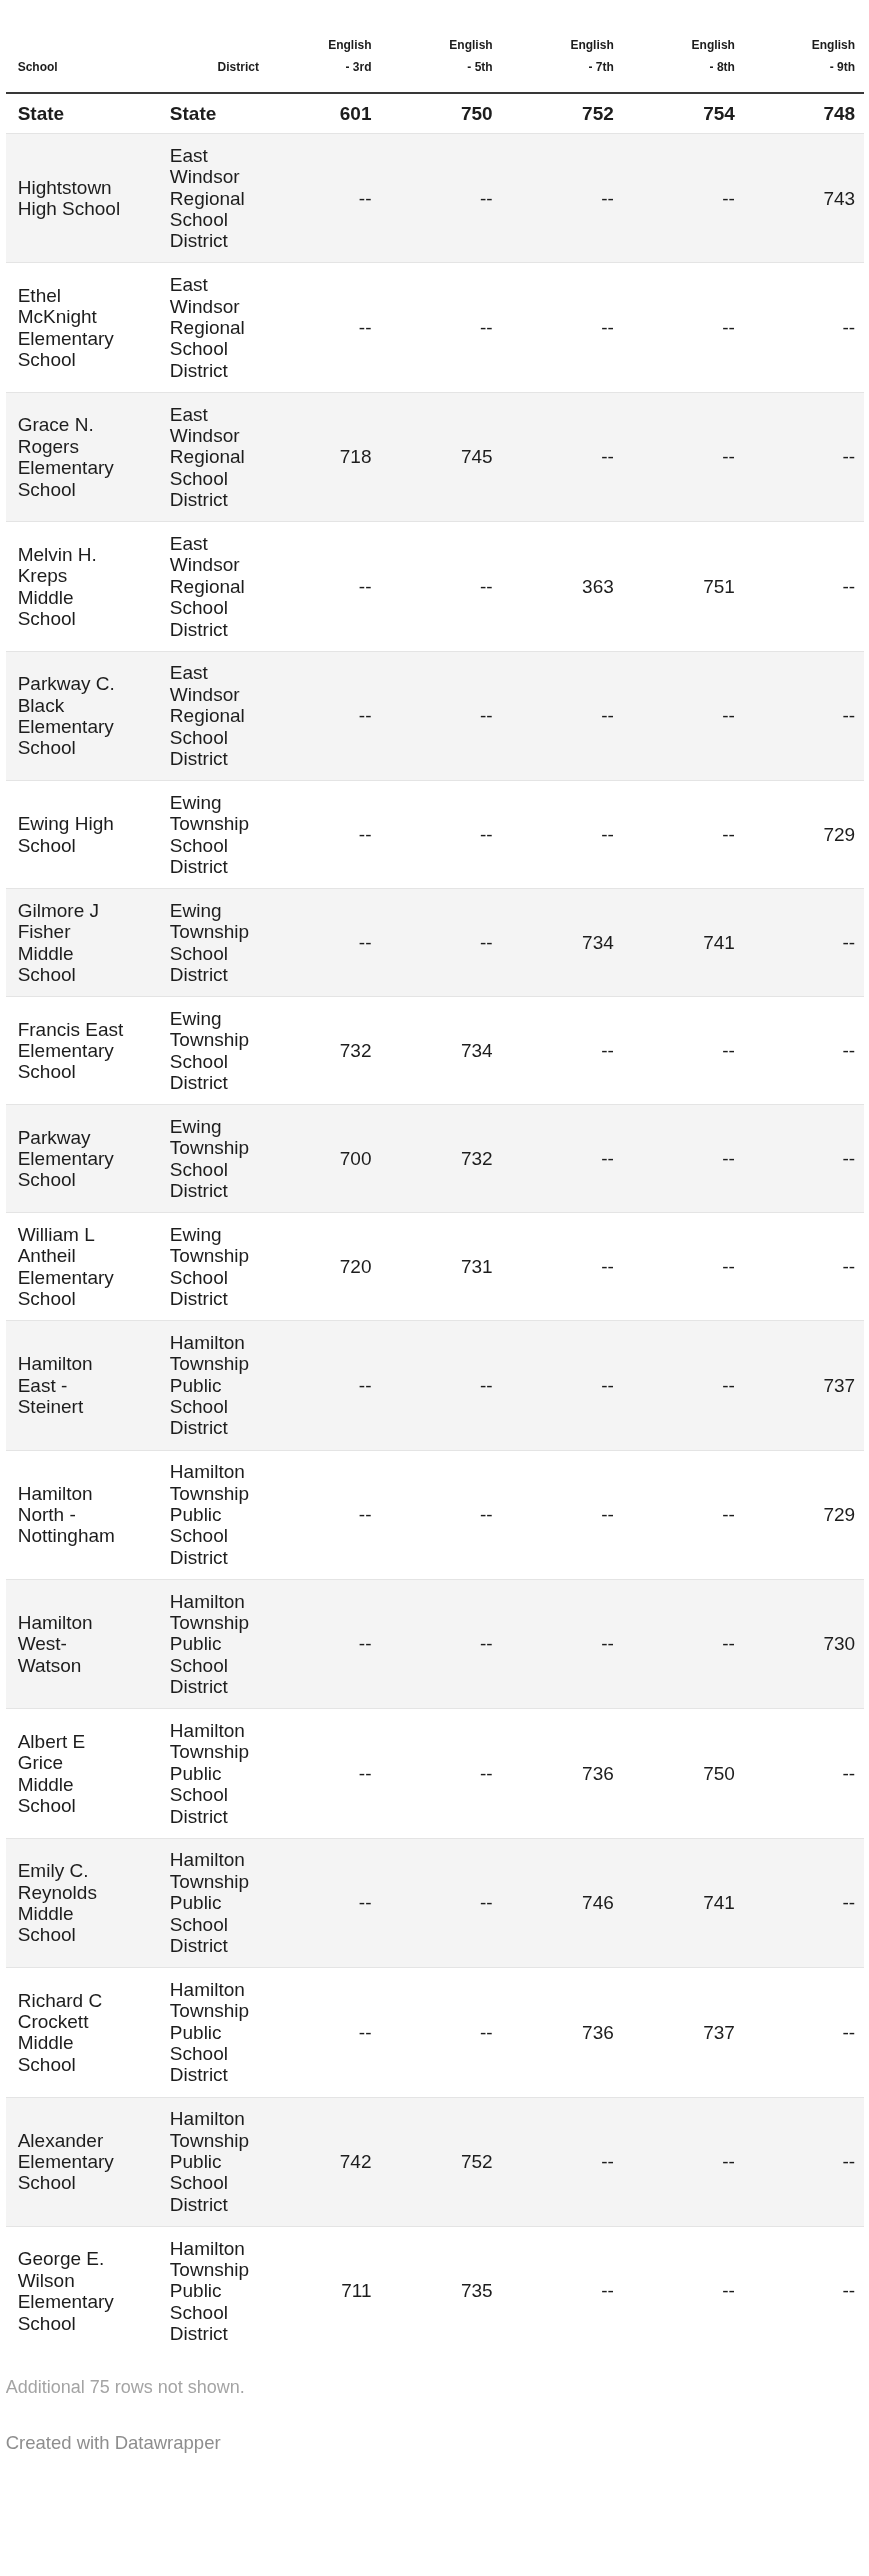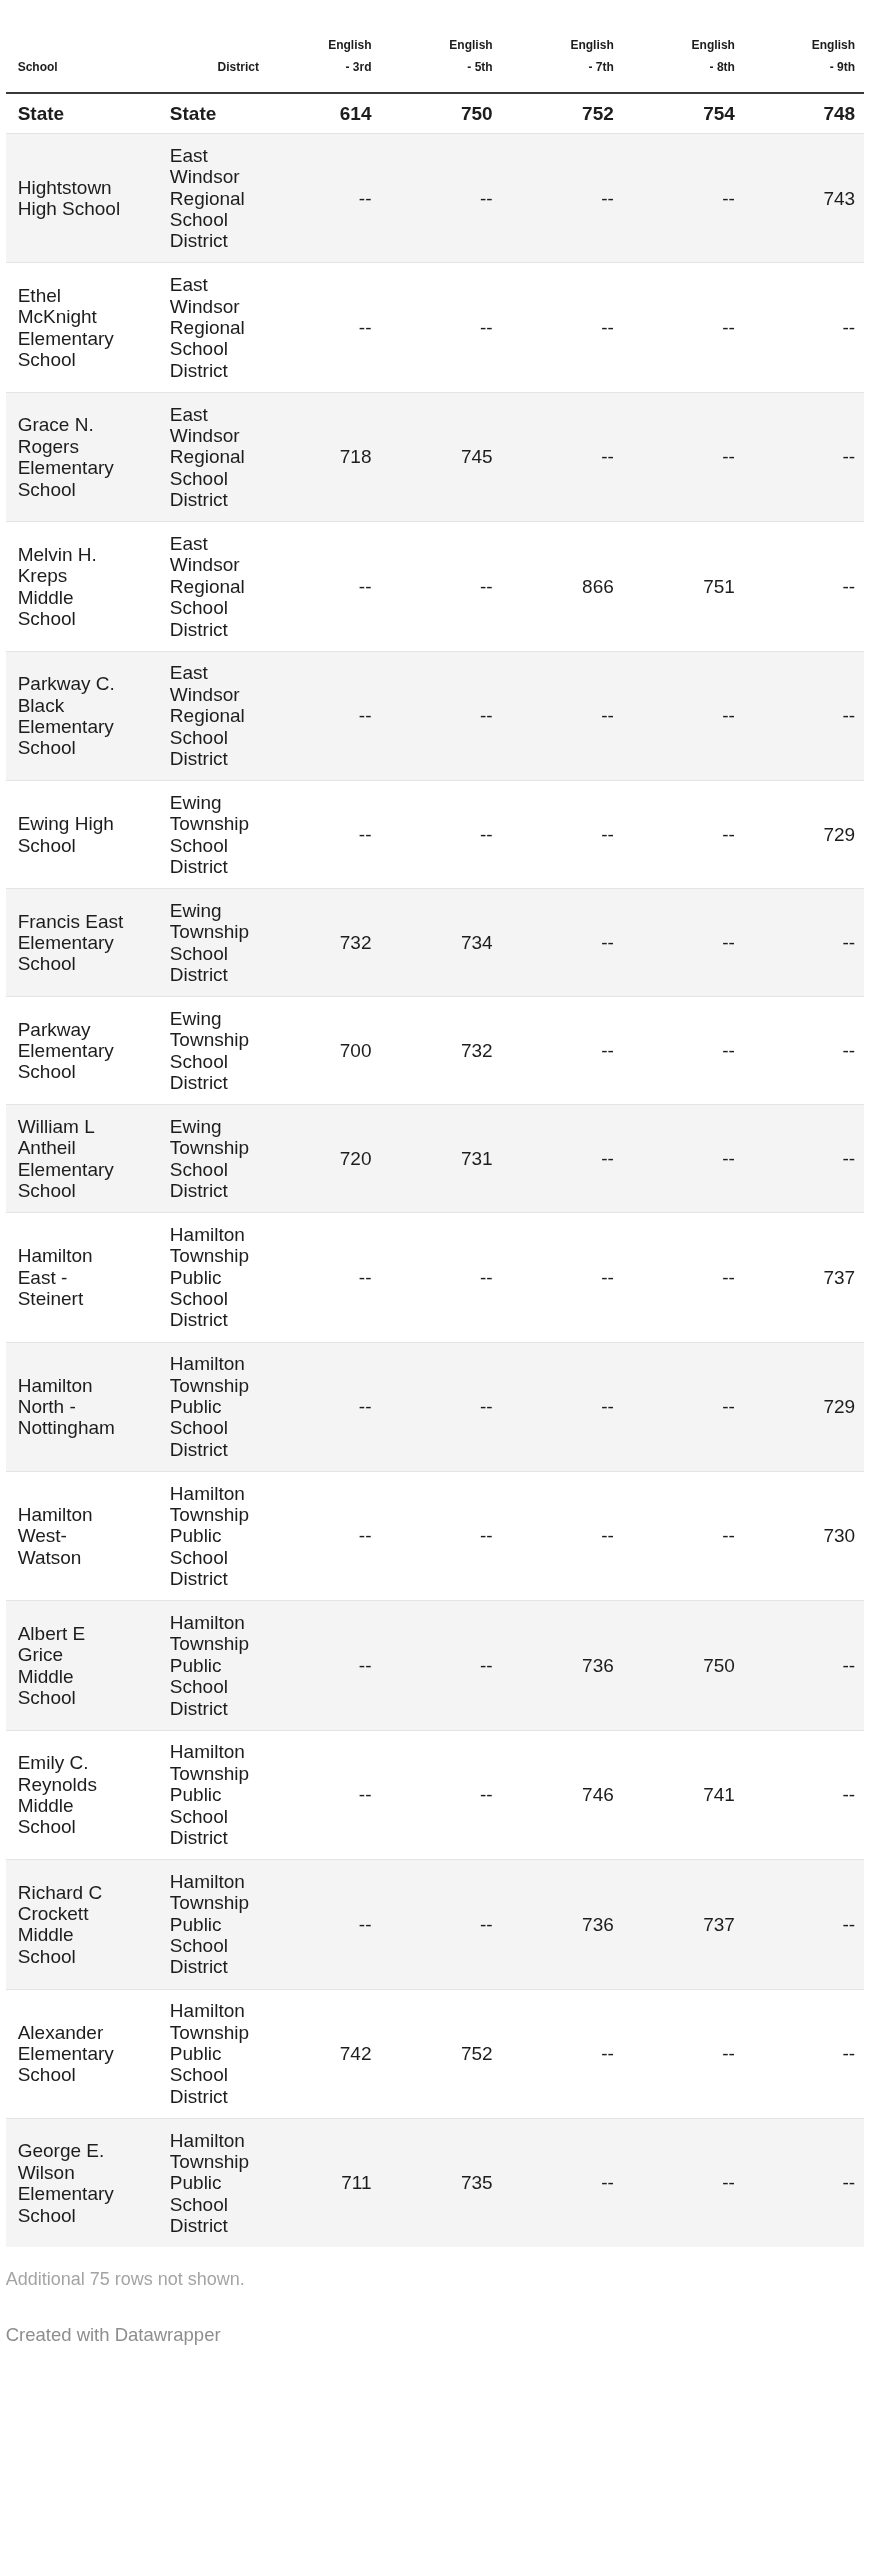--- a/index.html
+++ b/index.html
@@ -85,21 +85,21 @@
         <th class="num">English
 - 8th</th>
         <th class="num">English
 - 9th</th>
       </tr>
   </thead>
   <tbody>
     <tr class="state">
         <td class="school">State</td>
         <td class="district">State</td>
-        <td class="num">614</td>
+        <td class="num">601</td>
         <td class="num">750</td>
         <td class="num">752</td>
         <td class="num">754</td>
         <td class="num">748</td>
       </tr>
   <tr class="data">
         <td class="school">Hightstown High School</td>
         <td class="district">East Windsor Regional School District</td>
         <td class="num">--</td>
         <td class="num">--</td>
@@ -123,41 +123,50 @@
         <td class="num">745</td>
         <td class="num">--</td>
         <td class="num">--</td>
         <td class="num">--</td>
       </tr>
       <tr class="data">
         <td class="school">Melvin H. Kreps Middle School</td>
         <td class="district">East Windsor Regional School District</td>
         <td class="num">--</td>
         <td class="num">--</td>
-        <td class="num">866</td>
+        <td class="num">363</td>
         <td class="num">751</td>
         <td class="num">--</td>
       </tr>
       <tr class="data">
         <td class="school">Parkway C. Black Elementary School</td>
         <td class="district">East Windsor Regional School District</td>
         <td class="num">--</td>
         <td class="num">--</td>
         <td class="num">--</td>
         <td class="num">--</td>
         <td class="num">--</td>
       </tr>
       <tr class="data">
         <td class="school">Ewing High School</td>
         <td class="district">Ewing Township School District</td>
         <td class="num">--</td>
         <td class="num">--</td>
         <td class="num">--</td>
         <td class="num">--</td>
         <td class="num">729</td>
+      </tr>
+      <tr class="data">
+        <td class="school">Gilmore J Fisher Middle School</td>
+        <td class="district">Ewing Township School District</td>
+        <td class="num">--</td>
+        <td class="num">--</td>
+        <td class="num">734</td>
+        <td class="num">741</td>
+        <td class="num">--</td>
       </tr>
       <tr class="data">
         <td class="school">Francis East Elementary School</td>
         <td class="district">Ewing Township School District</td>
         <td class="num">732</td>
         <td class="num">734</td>
         <td class="num">--</td>
         <td class="num">--</td>
         <td class="num">--</td>
       </tr>

